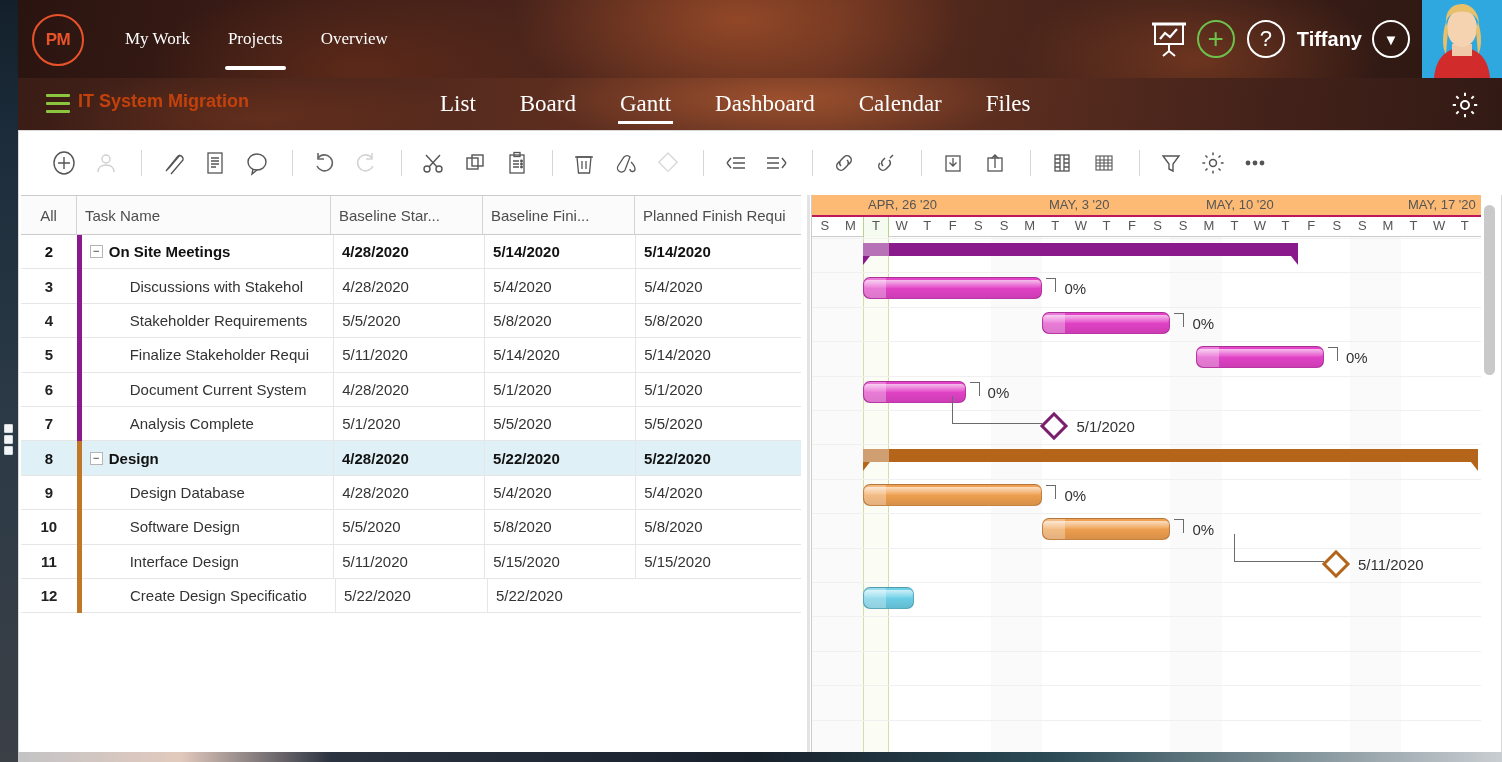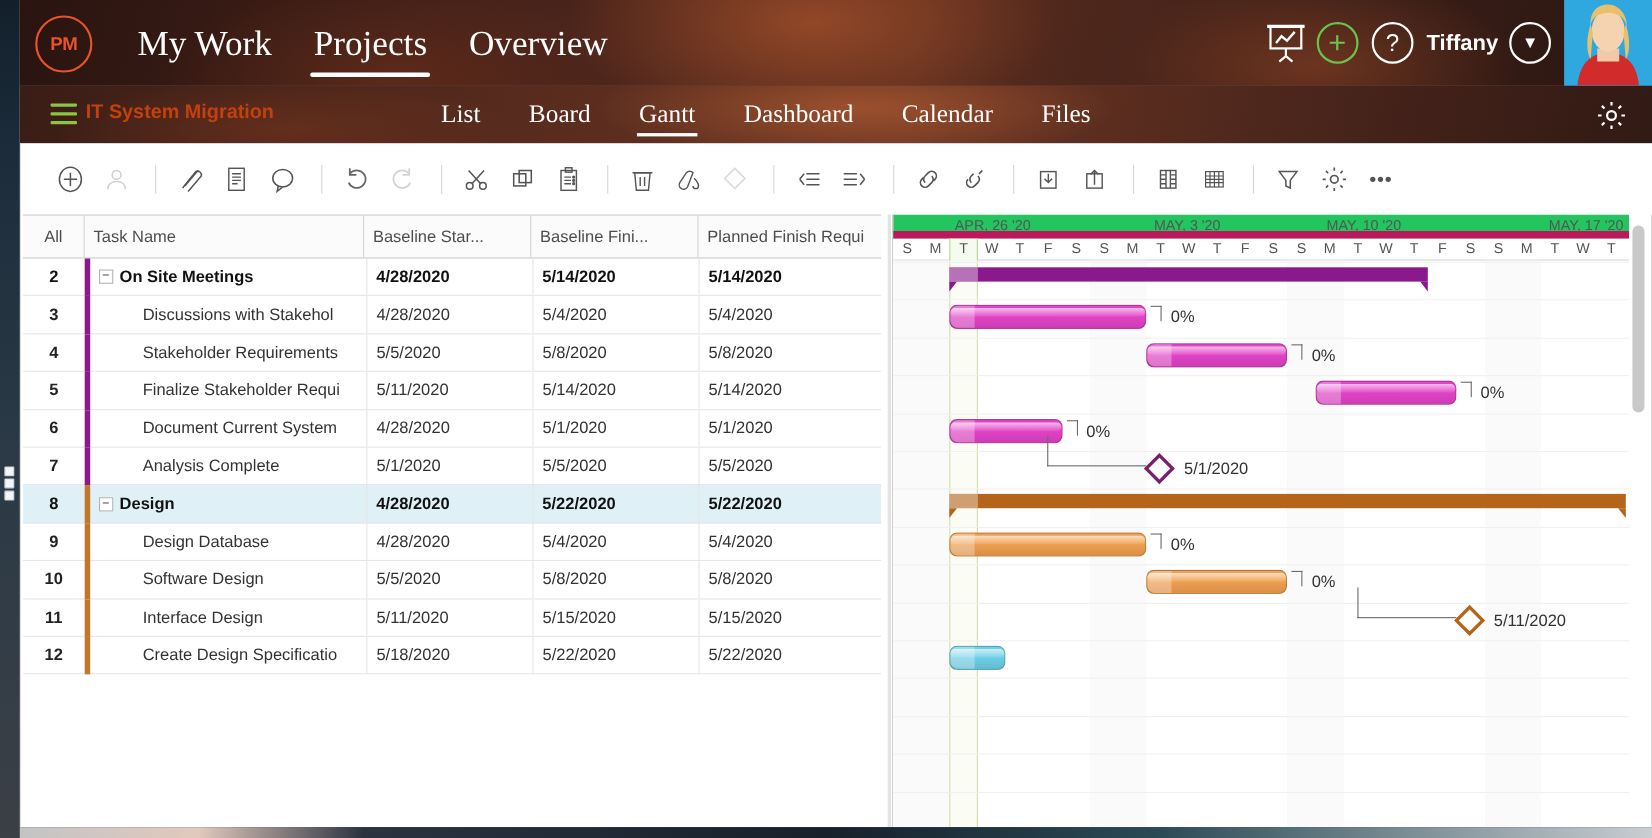--- a/index.html
+++ b/index.html
@@ -22,21 +22,21 @@
     background:
       radial-gradient(ellipse 320px 150px at 720px 20px, rgba(196,96,48,.55), transparent 70%),
       radial-gradient(ellipse 260px 120px at 1180px 60px, rgba(168,78,40,.45), transparent 70%),
       radial-gradient(ellipse 300px 130px at 340px 70px, rgba(110,48,26,.6), transparent 70%),
       linear-gradient(105deg,#2a1410 0%,#46221a 30%,#5a2c1e 55%,#3b1f18 80%,#2b1611 100%);
   }
   .logo { position:absolute; left:14px; top:14px; width:52px; height:52px; border-radius:50%;
     border:2.5px solid #e8532a; display:flex; align-items:center; justify-content:center;
     color:#e8532a; font-weight:bold; font-size:17px; letter-spacing:-.5px; }
   .navmenu { position:absolute; left:88px; top:0; height:78px; display:flex; align-items:center; gap:0; }
-  .navmenu a { position:relative; color:#fff; font-size:32px; padding:0 19px; height:78px;
+  .navmenu a { position:relative; color:#fff; font-size:17px; padding:0 19px; height:78px;
     display:flex; align-items:center; text-decoration:none; font-family:"Liberation Serif", serif; }
   .navmenu a.active::after { content:""; position:absolute; left:16px; right:16px; bottom:8px;
     height:4px; background:#fff; border-radius:2px; }
 
   .tb-right { position:absolute; right:0; top:0; height:78px; display:flex; align-items:center; gap:0;}
   .report-icon { width:56px; height:78px; display:flex; align-items:center; justify-content:center;}
   .subscribe { background:#6cc24a; border:2px solid #fff; color:#fff; font-weight:bold;
     font-size:17px; padding:9px 22px; border-radius:5px; margin-right:14px; cursor:pointer; }
   .circ-ico { width:38px; height:38px; border-radius:50%; border:2.5px solid #fff; color:#fff;
     display:flex;align-items:center;justify-content:center; font-size:22px; margin-right:12px; }
@@ -48,21 +48,21 @@
   .subbar { position:absolute; left:18px; top:78px; width:1484px; height:52px; overflow:hidden; }
   .subbar .bgtex { position:absolute; inset:0;
     background:
       radial-gradient(ellipse 340px 70px at 760px 20px, rgba(206,108,58,.5), transparent 70%),
       radial-gradient(ellipse 300px 70px at 240px 40px, rgba(120,54,30,.55), transparent 70%),
       linear-gradient(100deg,#3a1d16 0%,#5b2d1f 35%,#6a3522 55%,#42211a 85%,#321a14 100%);
   }
   .hamb { position:absolute; left:28px; top:16px; width:24px; height:19px; }
   .hamb i { display:block; height:3px; background:#8cc63f; margin-bottom:5px; border-radius:1px;}
   .projname { position:absolute; left:60px; top:13px; color:#c2410c; font-weight:bold; font-size:18px;}
-  .viewtabs { position:absolute; left:361px; top:0; height:52px; display:flex; align-items:flex-end;}
+  .viewtabs { position:absolute; left:400px; top:0; height:52px; display:flex; align-items:flex-end;}
   .viewtabs a { position:relative; color:#fff; font-size:23px; padding:0 22px; height:52px;
     display:flex;align-items:center; text-decoration:none; font-family:"Liberation Serif", serif;}
   .viewtabs a.active::after{content:"";position:absolute;left:20px;right:20px;bottom:6px;height:3px;background:#fff;}
   .gear-top { position:absolute; right:22px; top:12px; width:30px; height:30px; }
 
   
   .work { position:absolute; left:18px; top:130px; width:1484px; height:632px; background:#fff;
     border:1px solid #d8d8d8; }
 
   
@@ -97,21 +97,21 @@
     line-height:1;background:#fff;}
   .indent { padding-left:48px; }
   .vdrag { position:absolute; left:800px; top:418px; width:8px; height:30px;}
   .vdrag i{display:block;width:4px;height:4px;background:#b9b9b9;border-radius:50%;margin:3px auto;}
 
   .splitter { position:absolute; left:788px; top:64px; width:3px; height:588px; background:#e3e3e3;}
 
   
   .gantt { position:absolute; left:792px; top:64px; width:670px; height:570px; overflow:hidden;
     border-left:1px solid #ccc;}
-  .tl-months { position:relative; height:22px; border-bottom:7px solid #be185d; background:#22c55e;}
+  .tl-months { position:relative; height:22px; border-bottom:2px solid #be185d; background:#fdba74;}
   .tl-month { position:absolute; top:2px; font-size:13px; color:#555; white-space:nowrap;}
   .tl-days { position:relative; height:20px; border-bottom:1px solid #ccc; background:#fff;}
   .tl-day { position:absolute; top:1px; width:25.6px; text-align:center; font-size:13px; color:#555;}
   .tl-today { position:absolute; top:0; width:25.6px; height:20px; background:#f6fbef;
     border-left:1px solid #b9d48a; border-right:1px solid #b9d48a; }
 
   .plot { position:relative; height:528px; background:#fff; }
   .wkcol { position:absolute; top:0; bottom:0; width:51.2px; background:#fafafa; }
   .todayline { position:absolute; top:0; bottom:0; width:25.6px; background:#fbfdf5;
     border-left:1px solid #cfe0ad; border-right:1px solid #cfe0ad;}
@@ -487,21 +487,20 @@
             <div class="gc c-bs">5/11/2020</div>
             <div class="gc c-bf">5/15/2020</div>
             <div class="gc c-pf">5/15/2020</div>
           </div>
           <div class="grow">
             <div class="gc c-all">12</div>
             <div class="colorbar" style="background: rgb(192, 120, 40);"></div>
             <div class="gc c-name indent">
               <span>Create Design Specificatio</span>
             </div>
-            <div class="gc c-bs">5/18/2020</div>
             <div class="gc c-bf">5/22/2020</div>
             <div class="gc c-pf">5/22/2020</div>
           </div>
         </div>
     </div>
 
     <div class="vdrag">
         <i></i>
         <i></i>
         <i></i>

